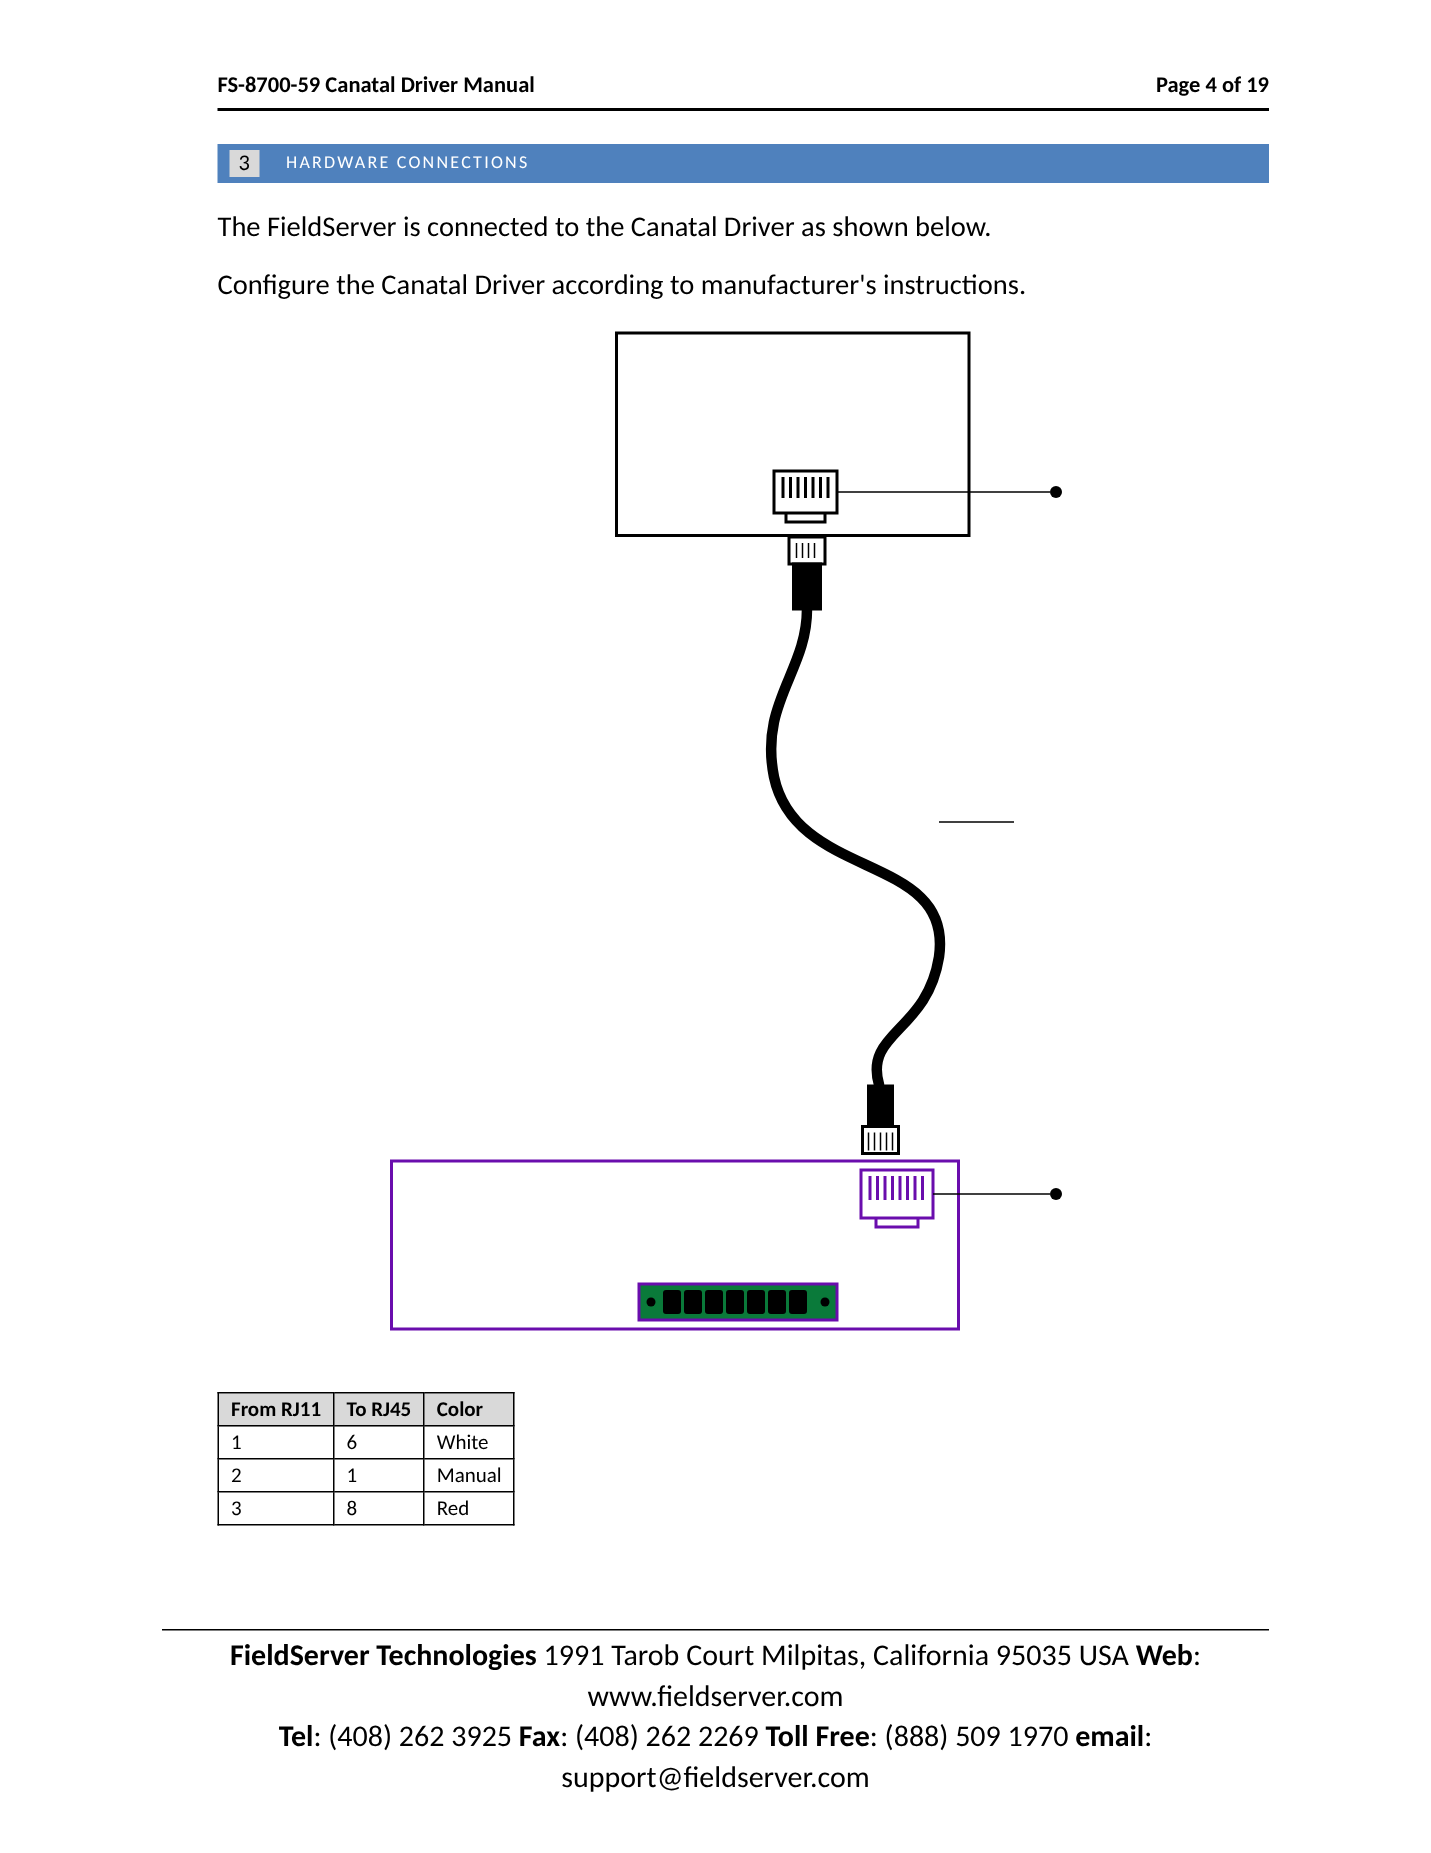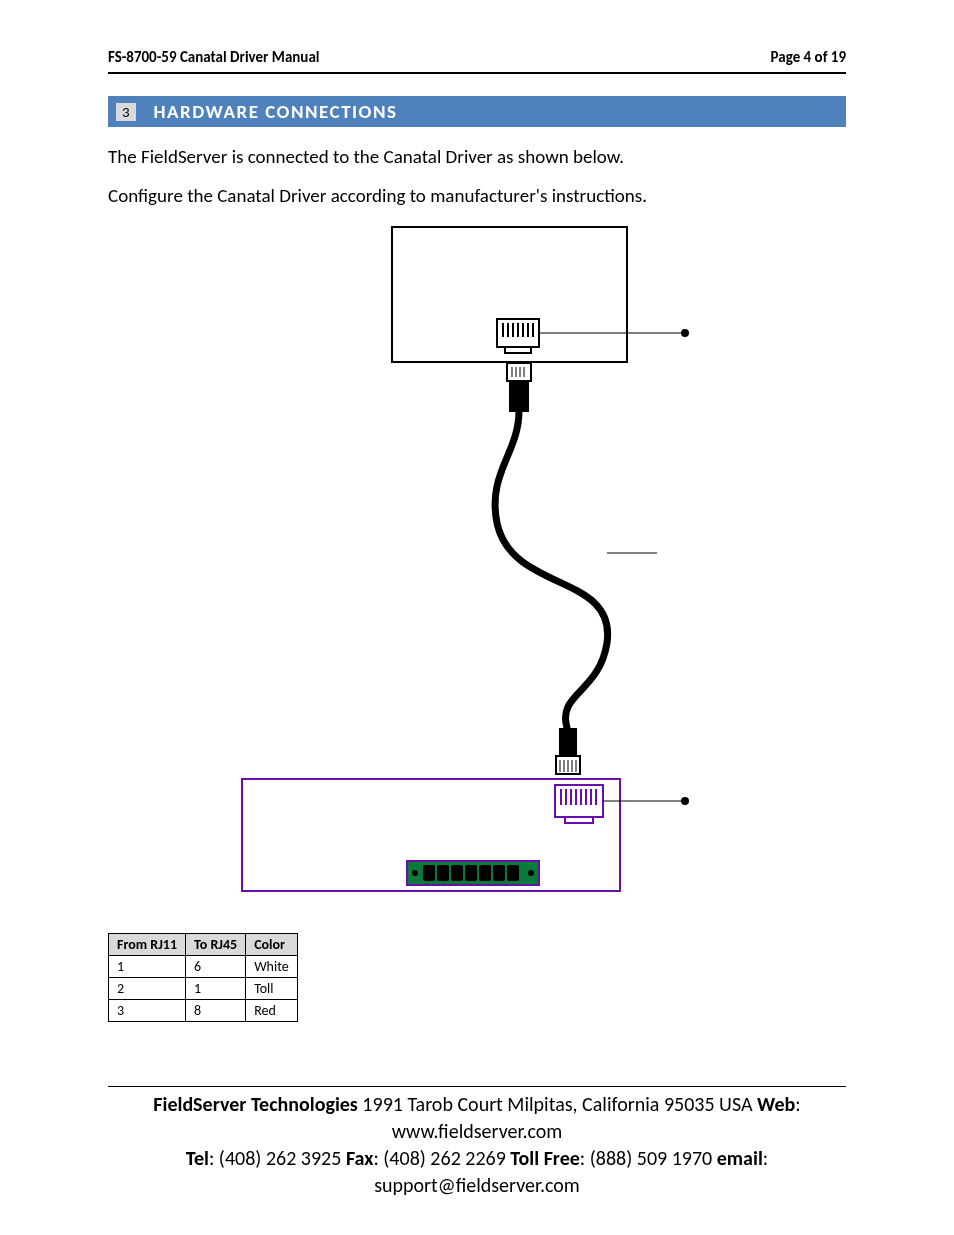--- a/index.html
+++ b/index.html
@@ -6,20 +6,21 @@
   body {
     font-family: Calibri, "Segoe UI", Arial, sans-serif;
     background: #fff;
     width: 954px;
     height: 1235px;
     position: relative;
     color: #000;
   }
   .page {
     padding: 48px 108px 0 108px;
+    margin-left: 37px;
   }
   .hdr {
     display: flex;
     justify-content: space-between;
     font-weight: bold;
     font-size: 15px;
     padding-bottom: 6px;
     border-bottom: 2px solid #000;
     margin-bottom: 22px;
   }
@@ -33,23 +34,23 @@
   }
   .section-num {
     background: #d9d9d9;
     color: #000;
     font-weight: normal;
     font-size: 15px;
     padding: 0 6px;
     margin-right: 18px;
   }
   .section-title {
-    font-weight: bold;
+    font-weight: normal;
     letter-spacing: 1.5px;
-    font-size: 19px;
+    font-size: 12px;
   }
   .body-text {
     font-size: 19px;
     margin-bottom: 16px;
   }
   .diagram-wrap {
     display: flex;
     justify-content: center;
     margin: 8px 0 40px 0;
   }
@@ -192,21 +193,21 @@
     </thead>
     <tbody>
       <tr>
         <td>1</td>
         <td>6</td>
         <td>White</td>
       </tr>
       <tr>
         <td>2</td>
         <td>1</td>
-        <td>Toll</td>
+        <td>Manual</td>
       </tr>
       <tr>
         <td>3</td>
         <td>8</td>
         <td>Red</td>
       </tr>
     </tbody>
   </table>
 </div>
 

